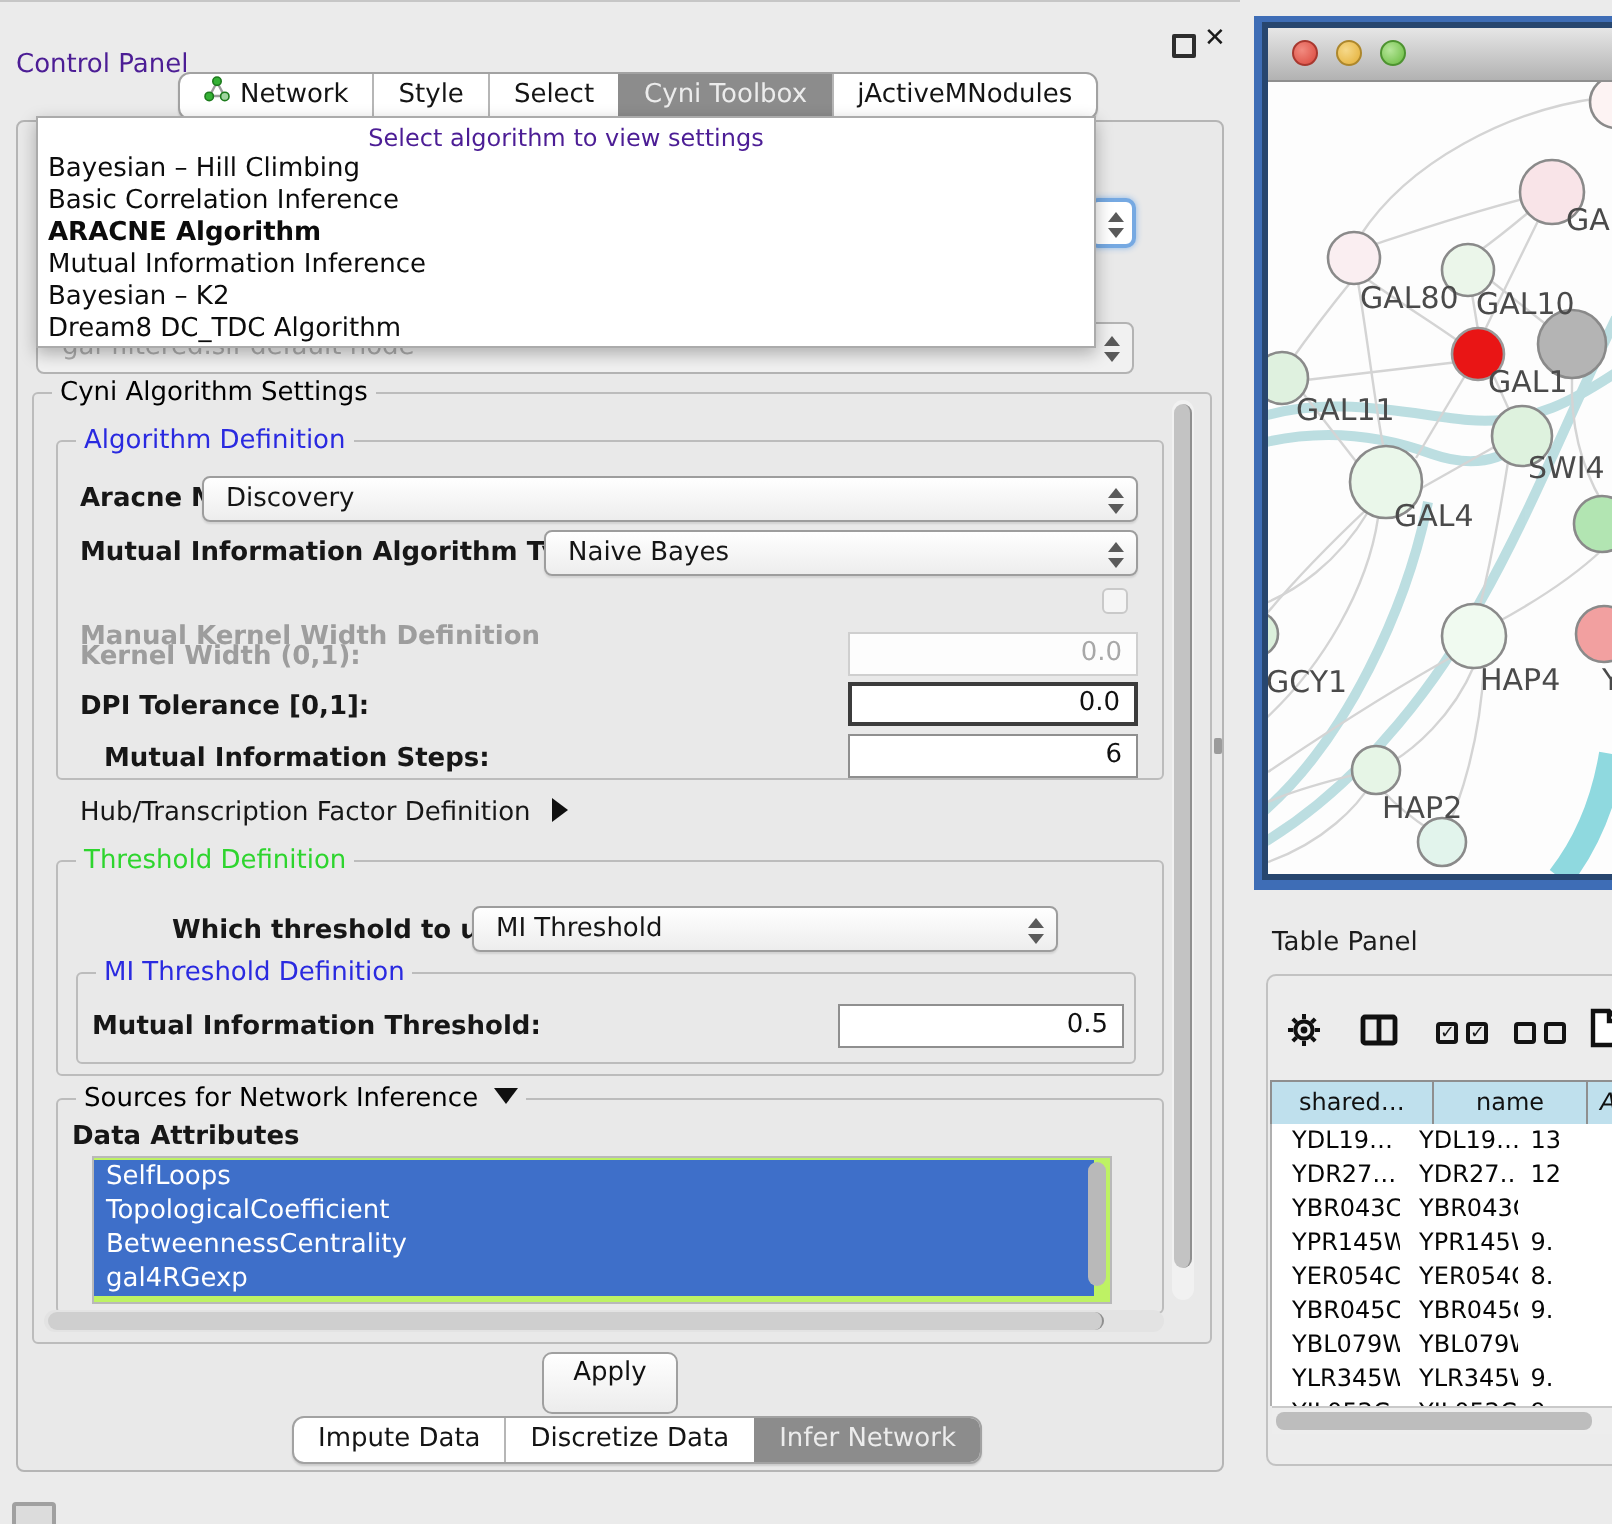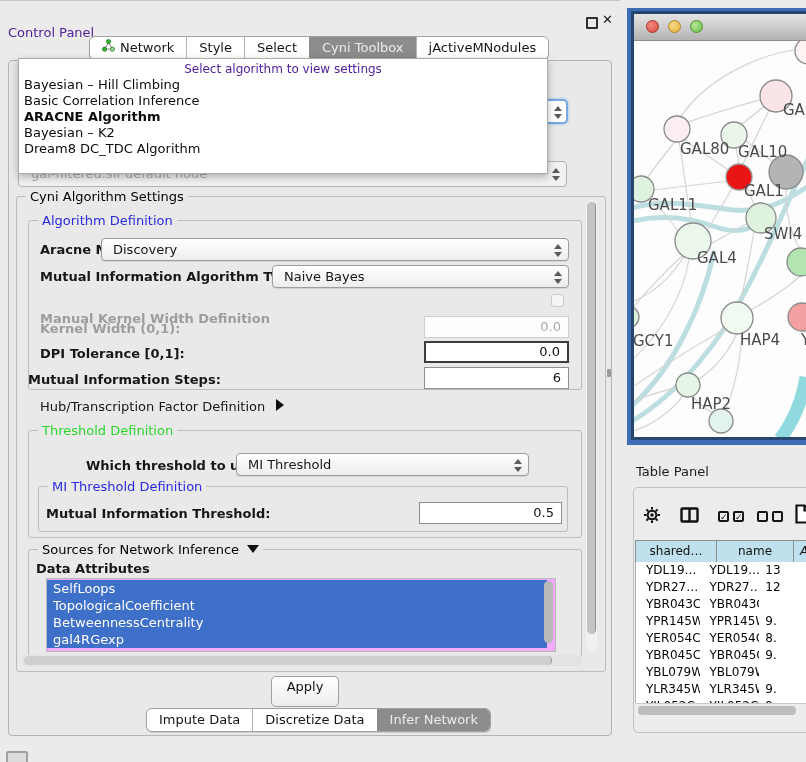--- a/index.html
+++ b/index.html
@@ -41,21 +41,21 @@
   .combo-frag{position:absolute;left:544px;top:99px;width:24px;height:25px;z-index:30;background:#fff;
               border:2px solid #76a9e2;border-radius:5px;box-shadow:0 0 3px #8ab6e8;box-sizing:border-box;}
   .net-combo{position:absolute;left:18px;top:161px;width:549px;height:26px;z-index:10;background:#f1f1f1;
              border:1px solid #b3b3b3;border-radius:4px;box-sizing:border-box;font-size:13px;color:#aeaeae;
              line-height:24px;padding-left:12px;}
   .vsb{position:absolute;left:586px;top:200px;width:11px;height:450px;background:#f1f1f1;border-radius:6px;}
   .vsb .th{position:absolute;left:1px;top:2px;width:9px;height:432px;background:#c3c3c3;border-radius:6px;}
   .hsb{position:absolute;left:22px;top:655px;width:560px;height:11px;background:#e3e3e3;border-radius:6px;}
   .hsb .th{position:absolute;left:2px;top:1px;height:9px;width:528px;background:#cfcfcf;border-radius:5px;}
   .chk{position:absolute;width:13px;height:13px;background:#f5f5f5;border:1px solid #c9c9c9;border-radius:3px;box-sizing:border-box;}
-  .attr-list{position:absolute;left:46px;top:578px;width:510px;height:74px;background:#f0abfc;border:1px solid #b9b9b9;box-sizing:border-box;}
+  .attr-list{position:absolute;left:46px;top:578px;width:510px;height:74px;background:#bef264;border:1px solid #b9b9b9;box-sizing:border-box;}
   .attr-list .row{height:17px;line-height:17px;font-size:13px;color:#fff;background:#3e6fc9;
                   width:calc(100% - 14px);padding-left:6px;margin-top:0;white-space:nowrap;}
   .attr-list .row:first-child{margin-top:1px;}
   .attr-sb{position:absolute;right:2px;top:2px;width:9px;height:62px;background:#b9b9b9;border-radius:5px;}
   .apply{position:absolute;left:271px;top:676px;width:68px;height:31px;background:linear-gradient(#ffffff,#ececec);
          border:1px solid #a0a0a0;border-radius:5px;font-size:13px;line-height:19px;text-align:center;color:#111;box-sizing:border-box;}
   .split-dot{position:absolute;left:607px;top:369px;width:4px;height:8px;background:#9b9b9b;border-radius:1px;}
   .corner-ico{position:absolute;left:6px;top:751px;width:18px;height:14px;border:2px solid #a0a0a0;background:#dcdcdc;border-radius:2px;}
   
   .net-frame{position:absolute;left:627px;top:8px;width:179px;height:437px;background:#3e6db6;}
@@ -138,20 +138,21 @@
   <div class="net-combo">
     <span>gal-filtered.sif default node</span>
     <span class="stp"></span>
   </div>
 
   <div class="popup">
     <div class="ph">Select algorithm to view settings</div>
     <div class="it">Bayesian – Hill Climbing</div>
     <div class="it">Basic Correlation Inference</div>
     <div class="it b">ARACNE Algorithm</div>
+    <div class="it">Mutual Information Inference</div>
     <div class="it">Bayesian – K2</div>
     <div class="it">Dream8 DC_TDC Algorithm</div>
   </div>
 
   <div class="group" style="left:16px;top:196px;width:588px;height:474px;">
     <span class="gtitle">Cyni Algorithm Settings</span>
   </div>
 
   <div class="group" style="left:28px;top:220px;width:552px;height:168px;">
     <span class="gtitle" style="color:#2a2ae0;">Algorithm Definition</span>
@@ -165,21 +166,21 @@
   <div class="combo" style="left:272px;top:265px;width:297px;">
     <span>Naive Bayes</span>
     <span class="stp"></span>
   </div>
   <div class="lbl b dis" style="left:40px;top:295px;margin-top:16px;">Manual Kernel Width Definition</div>
   <div class="chk" style="left:551px;top:294px;"></div>
   <div class="lbl b dis" style="left:40px;top:321px;">Kernel Width (0,1):</div>
   <div class="field" style="left:424px;top:316px;width:145px;border-color:#cfcfcf;color:#a8a8a8;background:#fdfdfd;">0.0</div>
   <div class="lbl b" style="left:40px;top:346px;">DPI Tolerance [0,1]:</div>
   <div class="field" style="left:424px;top:341px;width:145px;border:2px solid #3c3c3c;line-height:18px;">0.0</div>
-  <div class="lbl b" style="left:28px;top:372px;">Mutual Information Steps:</div>
+  <div class="lbl b" style="left:52px;top:372px;">Mutual Information Steps:</div>
   <div class="field" style="left:424px;top:367px;width:145px;">6</div>
 
   <div class="lbl" style="left:40px;top:399px;">Hub/Transcription Factor Definition</div>
   <span class="tri-right" style="position:absolute;left:276px;top:399px;"></span>
 
   <div class="group" style="left:28px;top:430px;width:552px;height:106px;">
     <span class="gtitle" style="color:#2ed52e;">Threshold Definition</span>
   </div>
   <div class="lbl b" style="left:86px;top:458px;">Which threshold to use:</div>
   <div class="combo" style="left:236px;top:453px;width:293px;">

